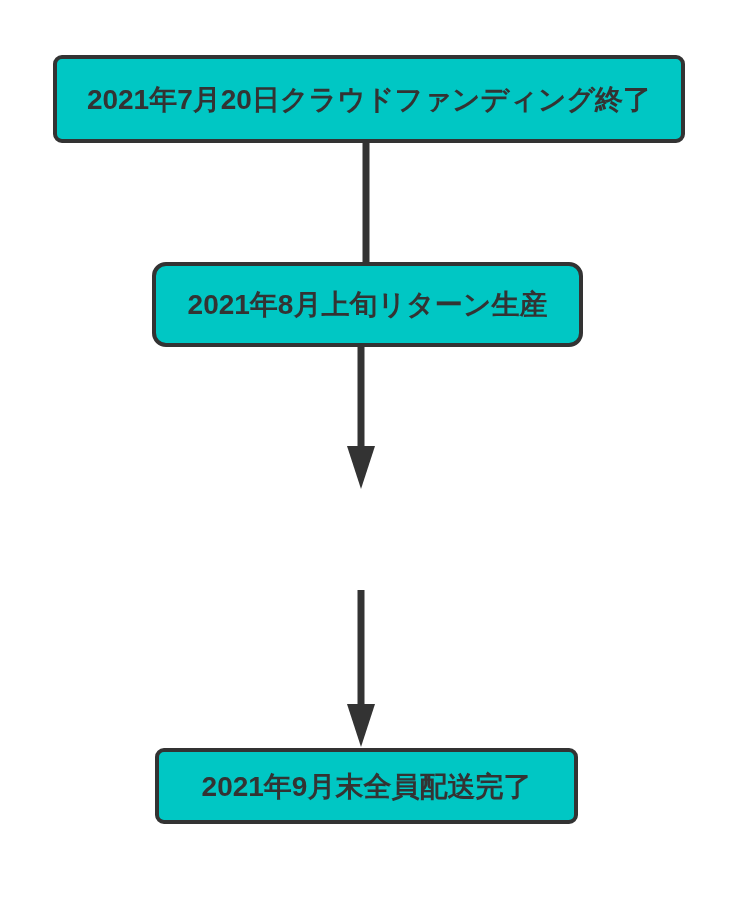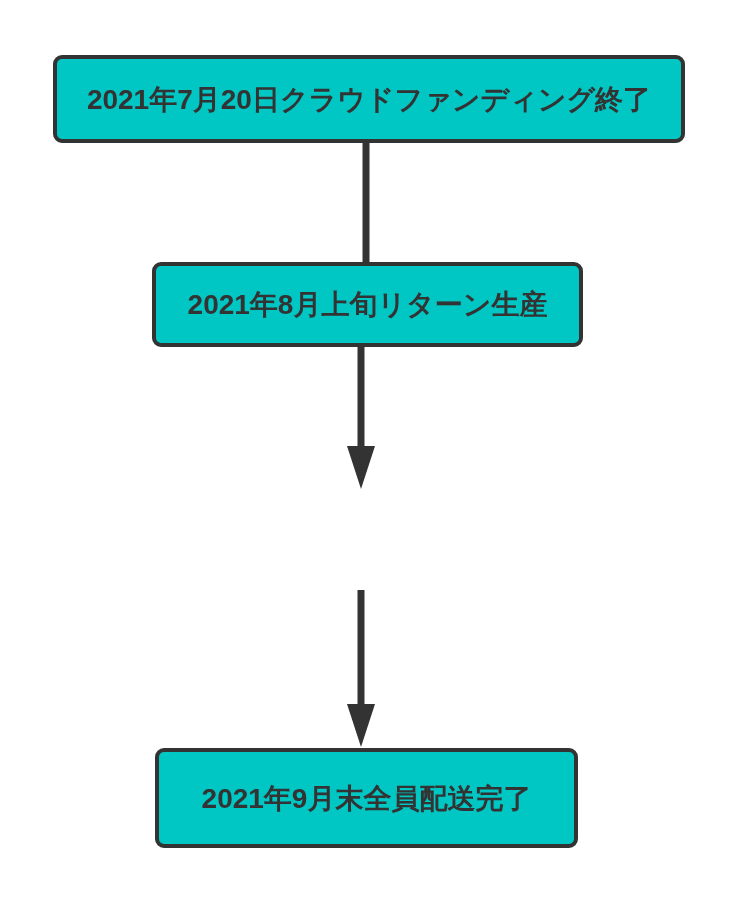--- a/index.html
+++ b/index.html
@@ -45,23 +45,23 @@
     padding: 0 4px;
   }
   .node-label {
     color: var(--text, #333333);
     font-size: 28px;
     font-weight: bold;
     line-height: 1.25;
     white-space: nowrap;
   }
   .node1 { left: 53px;  top: 55px;  width: 632px; height: 88px; }
-  .node2 { left: 152px; top: 262px; width: 431px; height: 85px; }
+  .node2 { left: 152px; top: 262px; width: 431px; height: 85px; border-radius: 14px; }
   .node3 { left: 145px; top: 492px; width: 433px; height: 98px; }
-  .node4 { left: 155px; top: 748px; width: 423px; height: 100px; }
+  .node4 { left: 155px; top: 748px; width: 423px; height: 76px; }
 </style>
 </head>
 <body>
 
 <div class="canvas">
 
   <svg class="edges" viewBox="0 0 736 900" xmlns="http://www.w3.org/2000/svg" aria-hidden="true">
 
     <line class="edge-line" x1="366" y1="143" x2="366" y2="263"></line>
 

